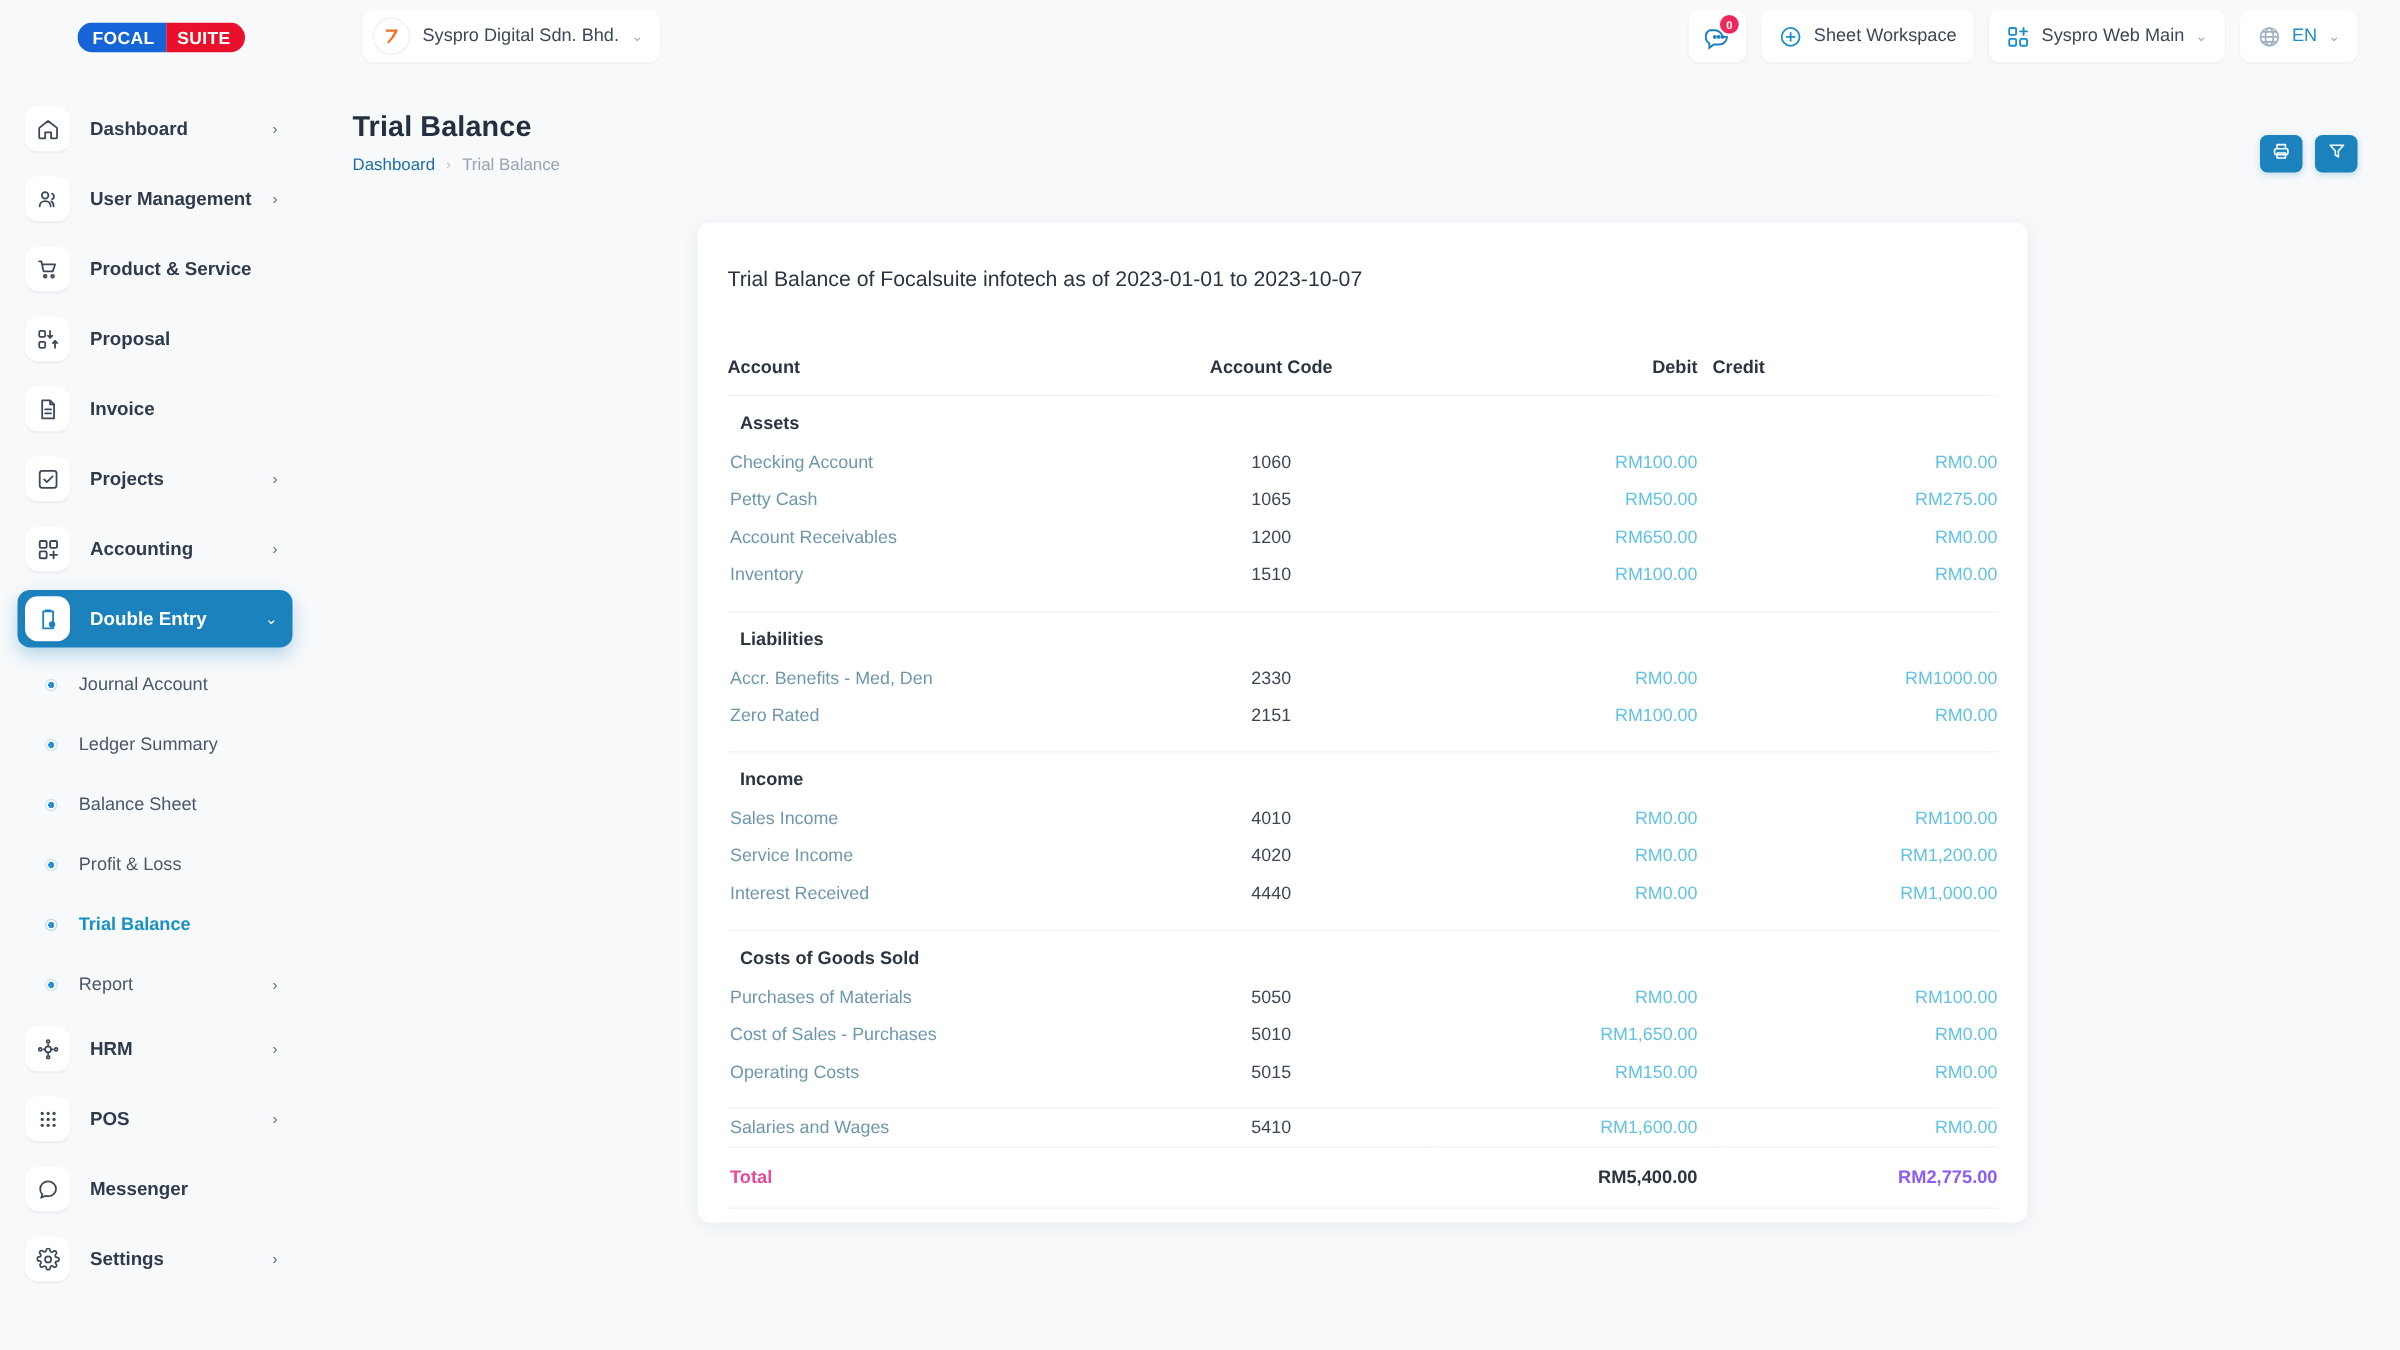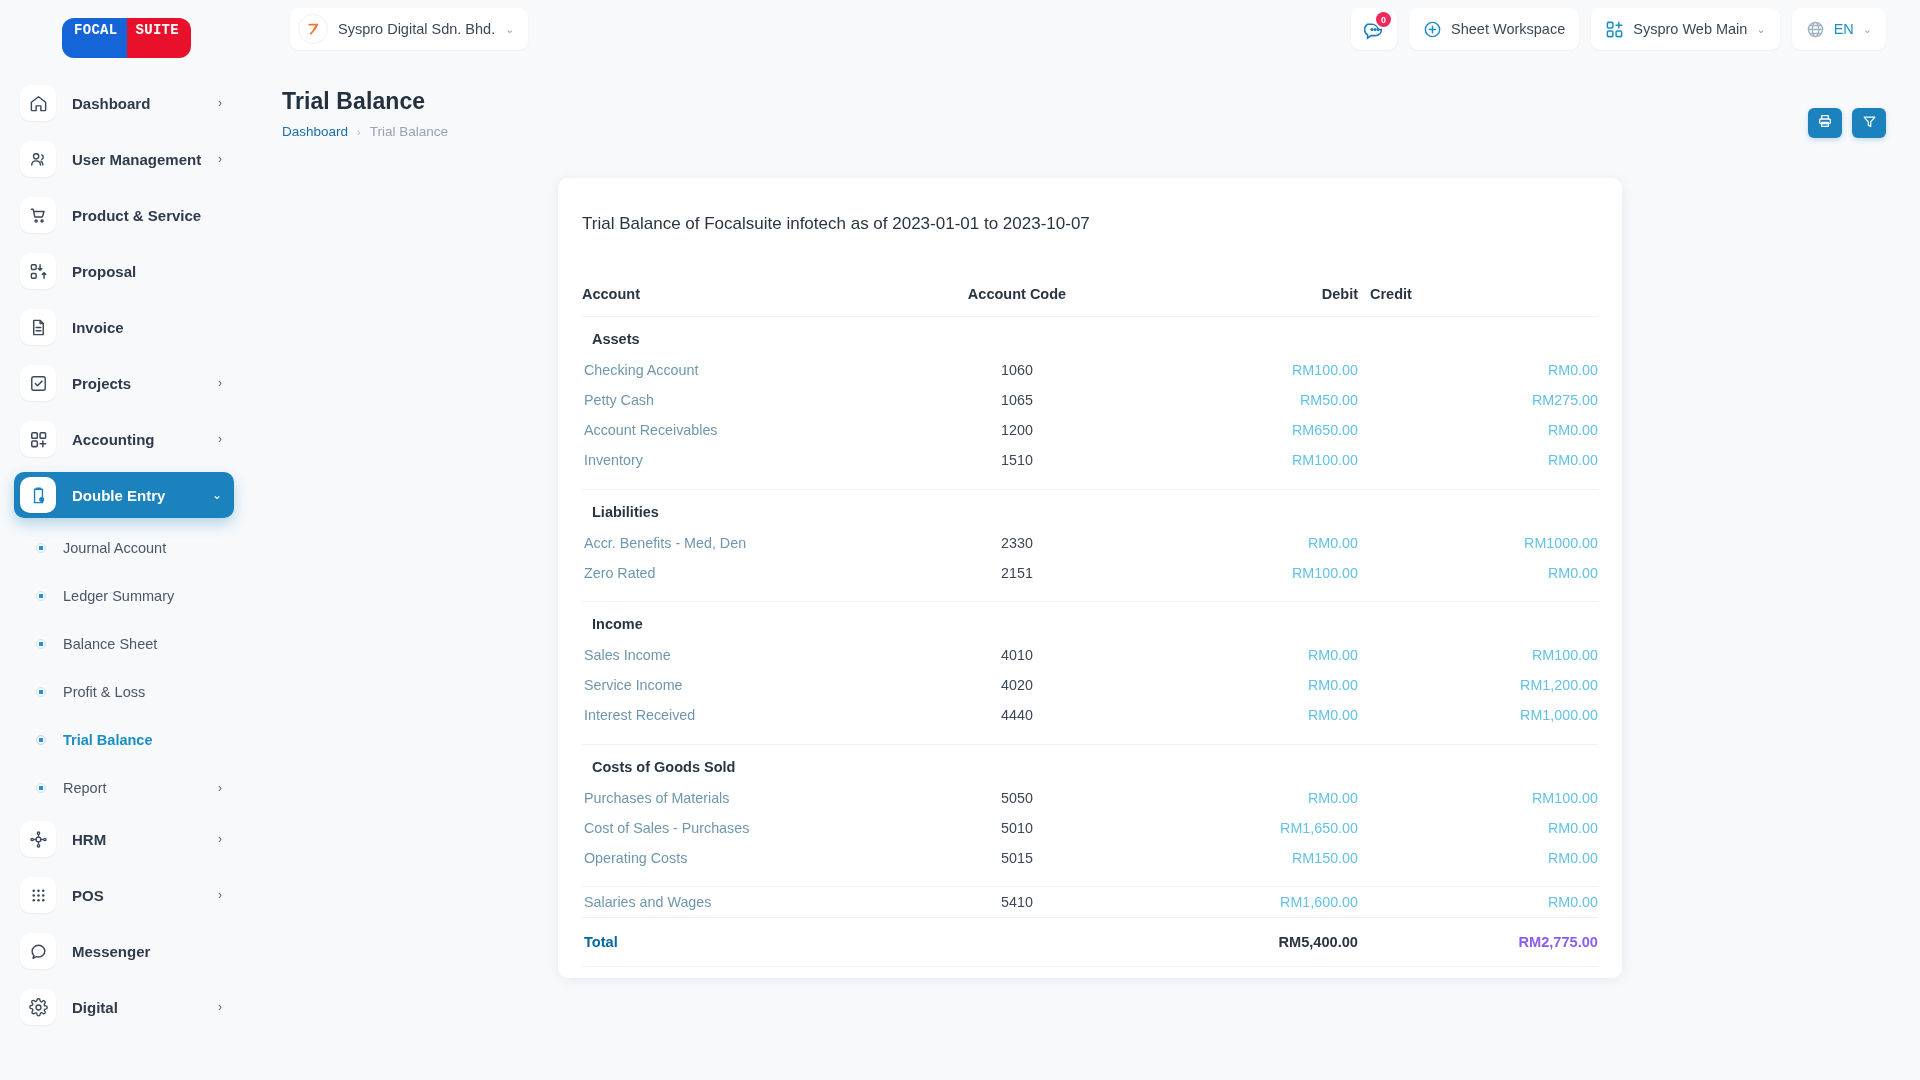--- a/index.html
+++ b/index.html
@@ -10,22 +10,22 @@
     overflow: hidden;
   }
 
   
   .topbar {
     position: absolute; top: 0; left: 0; width: 1920px; height: 58px;
     background: #f7f9fb; display: flex; align-items: center; z-index: 20;
   }
   .logo {
     position: absolute; left: 62px; top: 18px;
-    display: flex; height: 40px; border-radius: 12px; overflow: hidden;
-    font-weight: bold; font-size: 14px; letter-spacing: .3px; font-family: Liberation Mono, monospace;
+    display: flex; height: 24px; border-radius: 12px; overflow: hidden;
+    font-weight: bold; font-size: 14px; letter-spacing: .3px;
   }
   .logo .l-focal { background: #1565d8; color: #fff; padding: 4px 9px 4px 12px; }
   .logo .l-suite { background: #e8102a; color: #fff; padding: 4px 12px 4px 9px; }
 
   .org-pill {
     position: absolute; left: 290px; top: 8px; height: 42px;
     background: #fff; border-radius: 9px; display: flex; align-items: center;
     padding: 0 14px 0 8px; gap: 10px; box-shadow: 0 1px 2px rgba(16,40,70,.05);
   }
   .org-logo {
@@ -124,21 +124,21 @@
   td.c-code   { color: #3c4656; text-align: center; }
   td.c-debit  { color: #62c2e4; text-align: right; padding-right: 12px; }
   td.c-credit { color: #62c2e4; text-align: right; }
 
   tr.section td {
     font-weight: 700; color: #2b3542; font-size: 14.5px;
     padding: 14px 0 8px 10px;
   }
   tr.sec-gap td { height: 14px; padding: 0; border-bottom: 1px solid #edf1f5; }
   tr.total td {
-    font-weight: 700; color: #0369a1; font-size: 14.6px;
+    font-weight: 700; color: #ec4899; font-size: 14.6px;
     padding: 16px 0 16px 2px; border-top: 1px solid #edf1f5; border-bottom: 1px solid #edf1f5;
   }
   tr.total td.t-debit  { text-align: right; padding-right: 12px; color: #2b3542; }
   tr.total td.t-credit { text-align: right; color: #8b5cf6; }
 </style>
 </head>
 <body>
 
 <div class="topbar">
   <div class="logo">
@@ -369,21 +369,21 @@
     <span class="nav-label">Messenger</span>
   </div>
 
   <div class="nav-item">
     <span class="nav-icon">
       <svg width="19" height="19" viewBox="0 0 24 24" fill="none" stroke="currentColor" stroke-width="1.7" stroke-linejoin="round">
           <circle cx="12" cy="12" r="3.1"></circle>
           <path d="M19.4 14.5a1.6 1.6 0 0 0 .3 1.8l.1.1a2 2 0 1 1-2.8 2.8l-.1-.1a1.6 1.6 0 0 0-1.8-.3 1.6 1.6 0 0 0-1 1.5v.2a2 2 0 1 1-4 0v-.1a1.6 1.6 0 0 0-1-1.5 1.6 1.6 0 0 0-1.8.3l-.1.1A2 2 0 1 1 4.4 16.4l.1-.1a1.6 1.6 0 0 0 .3-1.8 1.6 1.6 0 0 0-1.5-1H3a2 2 0 1 1 0-4h.1a1.6 1.6 0 0 0 1.5-1 1.6 1.6 0 0 0-.3-1.8l-.1-.1a2 2 0 1 1 2.8-2.8l.1.1a1.6 1.6 0 0 0 1.8.3h.1a1.6 1.6 0 0 0 1-1.5V3a2 2 0 1 1 4 0v.1a1.6 1.6 0 0 0 1 1.5 1.6 1.6 0 0 0 1.8-.3l.1-.1a2 2 0 1 1 2.8 2.8l-.1.1a1.6 1.6 0 0 0-.3 1.8v.1a1.6 1.6 0 0 0 1.5 1H21a2 2 0 1 1 0 4h-.1a1.6 1.6 0 0 0-1.5 1z"></path>
         </svg>
     </span>
-    <span class="nav-label">Digital</span>
+    <span class="nav-label">Settings</span>
     <span class="nav-arrow">›</span>
   </div>
 </div>
 
 <div class="page-head">
   <div class="page-title">Trial Balance</div>
   <div class="crumbs">
     <span class="crumb-link">Dashboard</span>
     <span class="crumb-sep">›</span>
     <span class="crumb-cur">Trial Balance</span>

